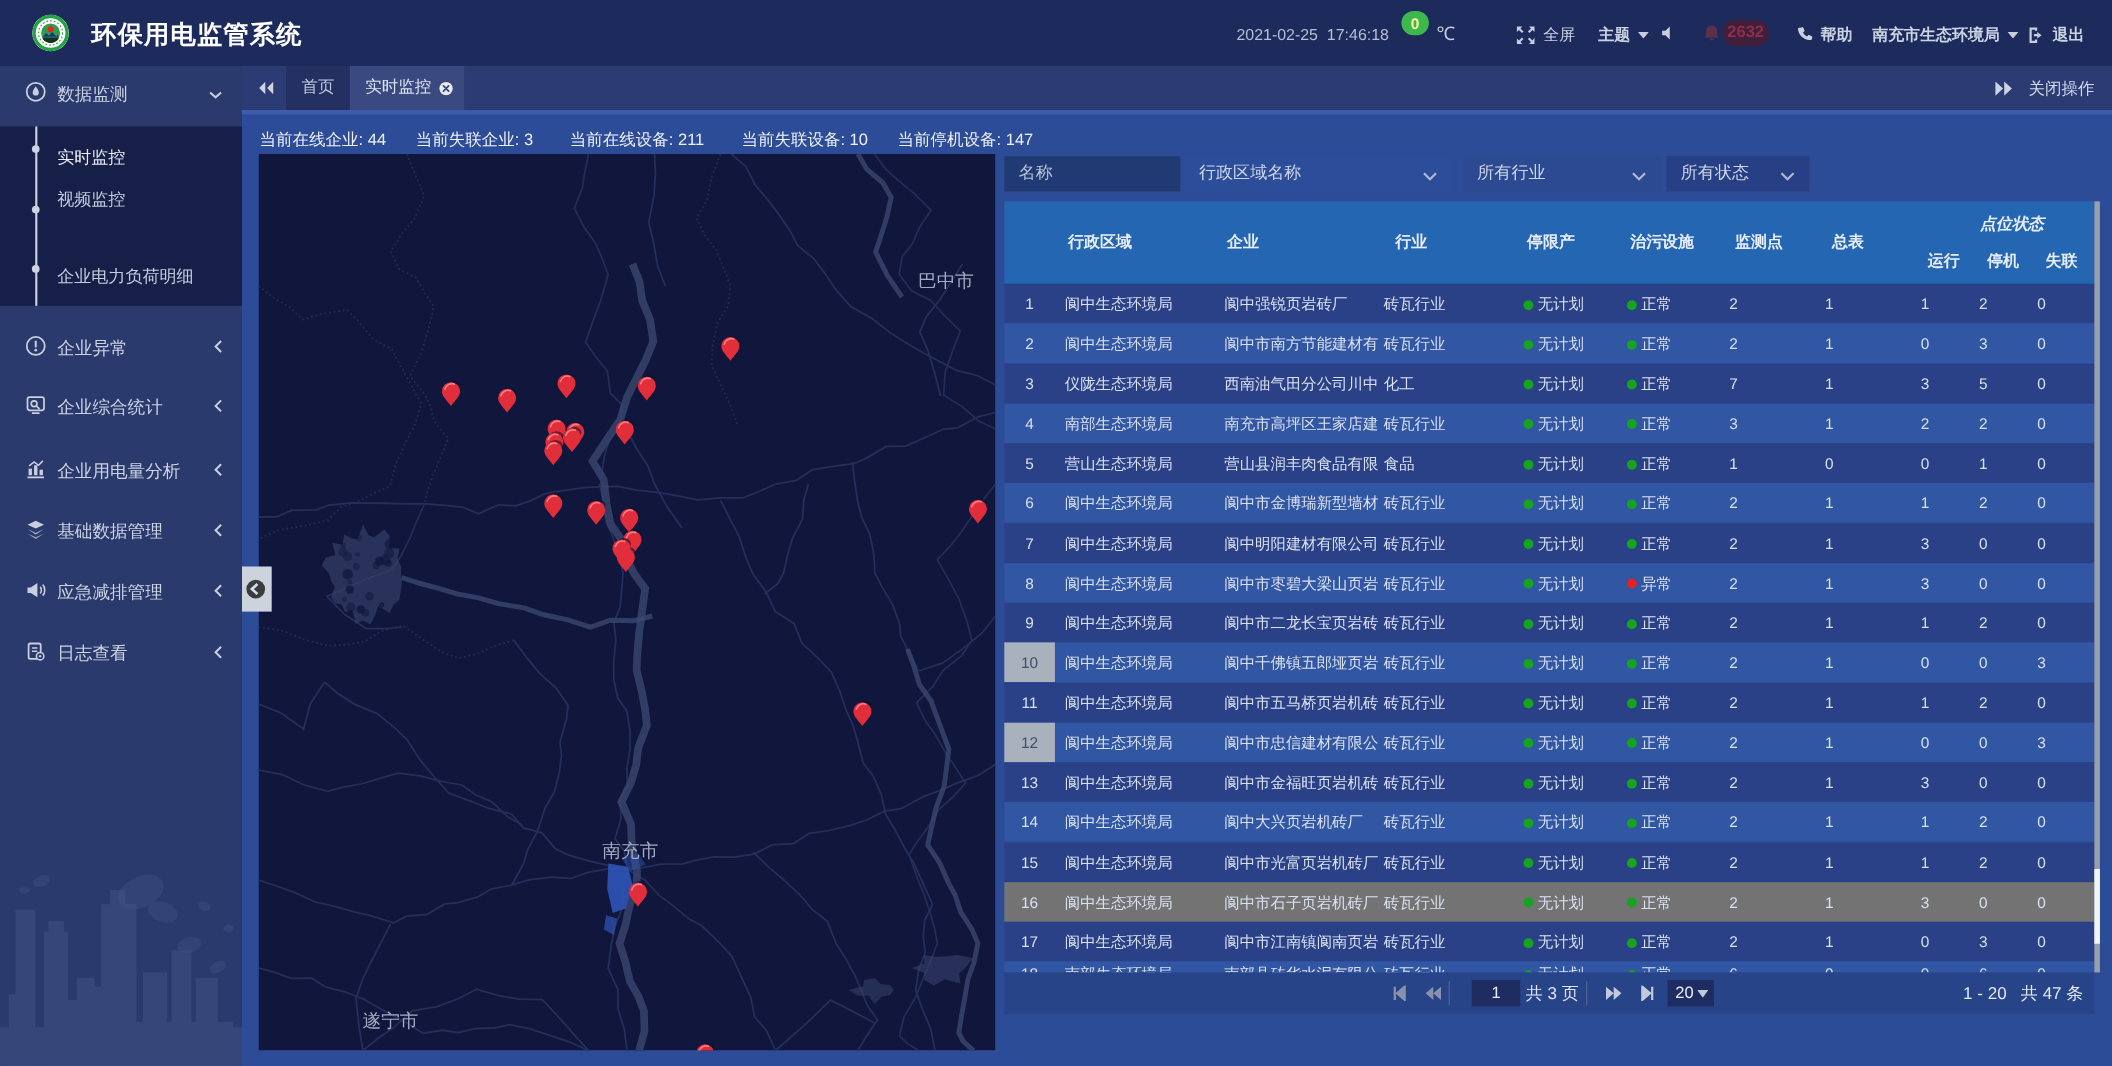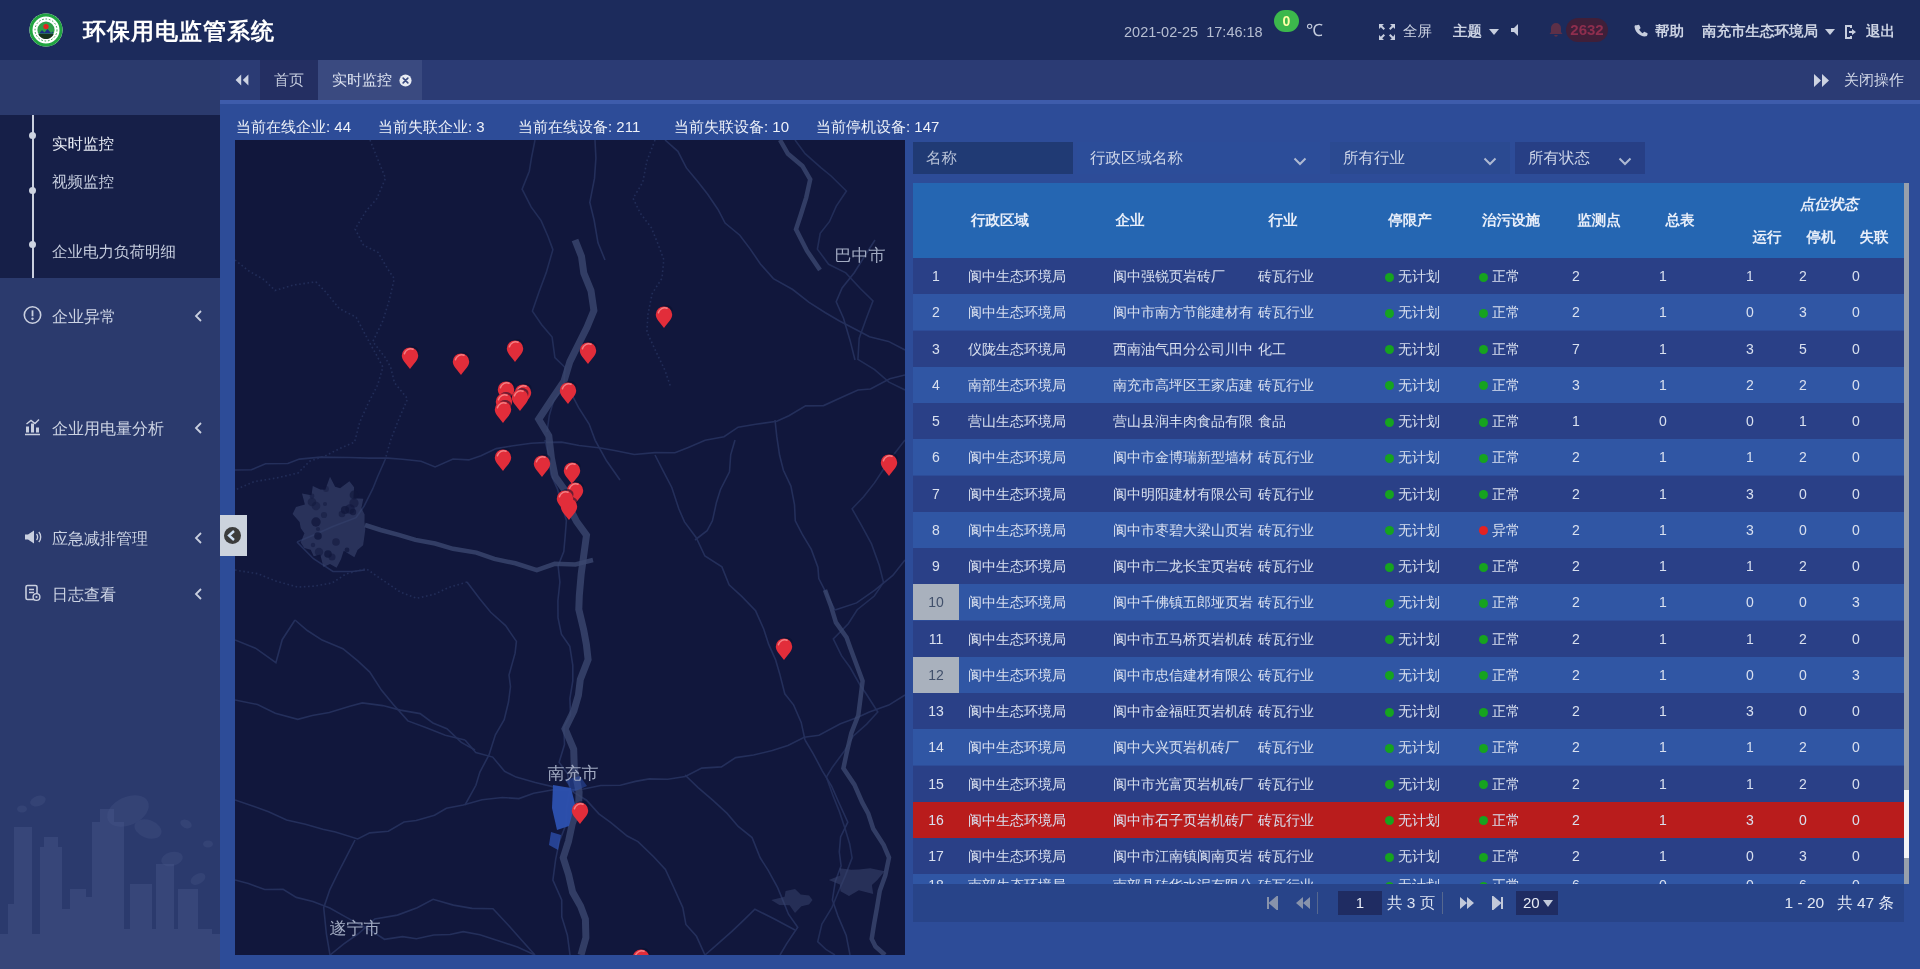--- a/index.html
+++ b/index.html
@@ -95,49 +95,84 @@
         <g fill="#cdd3e2">
           <path d="M1 0l7 6.5L1 13zM9 0l7 6.5L9 13z"></path>
         </g>
       </svg>
       <span>关闭操作</span>
     </div>
 </div>
 <div id="contentline"></div>
 
 <div id="sidebar">
+  <div class="menu-it" style="top:6px">
+      <span class="ic"><svg width="19" height="19" viewBox="0 0 19 19">
+          <circle cx="9.5" cy="9.5" r="8.2" fill="none" stroke="#c9cfdf" stroke-width="1.6"></circle>
+          <path d="M9.5 4.5c1.8 2.6 2.8 4.1 2.8 5.6a2.8 2.8 0 1 1-5.6 0c0-1.5 1-3 2.8-5.6z" fill="#c9cfdf"></path>
+        </svg></span>
+      <span class="tx">数据监测</span>
+      <span class="ch"><svg width="12" height="8" viewBox="0 0 12 8">
+          <path d="M1 2l5 4.5L11 2" stroke="#c9cfdf" stroke-width="1.8" fill="none"></path>
+        </svg></span>
+    </div>
   <div class="abs" style="left:0;top:55px;width:220px;height:163px;background:#161f48">
     <div style="position:absolute;left:32px;top:0;bottom:0;width:1.6px;background:#c9cfde"></div>
     <div style="position:absolute;left:29px;top:17px;width:7px;height:7px;border-radius:50%;background:#cdd3e0"></div>
     <div style="position:absolute;left:29px;top:71.5px;width:7px;height:7px;border-radius:50%;background:#cdd3e0"></div>
     <div style="position:absolute;left:29px;top:126px;width:7px;height:7px;border-radius:50%;background:#cdd3e0"></div>
     <div class="sub-it" style="top:29px;color:#e8ecf5">实时监控</div>
     <div class="sub-it" style="top:67px">视频监控</div>
     <div class="sub-it" style="top:137px">企业电力负荷明细</div>
   </div>
   <div class="menu-it" style="top:237px">
       <span class="ic"><svg width="19" height="19" viewBox="0 0 19 19">
           <circle cx="9.5" cy="9.5" r="8.2" fill="none" stroke="#c9cfdf" stroke-width="1.6"></circle>
           <rect x="8.6" y="4.8" width="1.8" height="6" fill="#c9cfdf"></rect>
           <circle cx="9.5" cy="13.3" r="1.2" fill="#c9cfdf"></circle>
         </svg></span>
       <span class="tx">企业异常</span>
       <span class="ch"><svg width="8" height="12" viewBox="0 0 8 12">
           <path d="M7 1 2 6l5 5" stroke="#c9cfdf" stroke-width="1.8" fill="none"></path>
         </svg></span>
     </div>
+  <div class="menu-it" style="top:291px">
+      <span class="ic"><svg width="19" height="19" viewBox="0 0 19 19">
+          <rect x="2" y="2" width="15" height="12" rx="2" fill="none" stroke="#c9cfdf" stroke-width="1.6"></rect>
+          <circle cx="8" cy="8" r="2.6" fill="none" stroke="#c9cfdf" stroke-width="1.5"></circle>
+          <path d="M10 10l3 3" stroke="#c9cfdf" stroke-width="1.5"></path>
+          <path d="M6 16.5h7" stroke="#c9cfdf" stroke-width="1.6"></path>
+        </svg></span>
+      <span class="tx">企业综合统计</span>
+      <span class="ch"><svg width="8" height="12" viewBox="0 0 8 12">
+          <path d="M7 1 2 6l5 5" stroke="#c9cfdf" stroke-width="1.8" fill="none"></path>
+        </svg></span>
+    </div>
   <div class="menu-it" style="top:349px">
       <span class="ic"><svg width="19" height="19" viewBox="0 0 19 19">
           <path d="M2 17h15" stroke="#c9cfdf" stroke-width="1.6"></path>
           <rect x="3" y="9" width="3" height="6" fill="#c9cfdf"></rect>
           <rect x="8" y="6" width="3" height="9" fill="#c9cfdf"></rect>
           <rect x="13" y="10" width="3" height="5" fill="#c9cfdf"></rect>
           <path d="M3.5 6.5 8 3l4 3 4-4" stroke="#c9cfdf" stroke-width="1.4" fill="none"></path>
         </svg></span>
       <span class="tx">企业用电量分析</span>
+      <span class="ch"><svg width="8" height="12" viewBox="0 0 8 12">
+          <path d="M7 1 2 6l5 5" stroke="#c9cfdf" stroke-width="1.8" fill="none"></path>
+        </svg></span>
+    </div>
+  <div class="menu-it" style="top:404px">
+      <span class="ic"><svg width="19" height="19" viewBox="0 0 19 19">
+          <g fill="#c9cfdf">
+            <path d="M9.5 1.5 17 5 9.5 8.5 2 5z"></path>
+            <path d="M2 9l7.5 3.5L17 9l-7.5 5z" opacity=".85"></path>
+            <path d="M2 13l7.5 3.5L17 13l-7.5 5z" opacity=".7"></path>
+          </g>
+        </svg></span>
+      <span class="tx">基础数据管理</span>
       <span class="ch"><svg width="8" height="12" viewBox="0 0 8 12">
           <path d="M7 1 2 6l5 5" stroke="#c9cfdf" stroke-width="1.8" fill="none"></path>
         </svg></span>
     </div>
   <div class="menu-it" style="top:515px">
       <span class="ic"><svg width="19" height="19" viewBox="0 0 19 19">
           <rect x="3" y="2" width="11" height="14" rx="1.5" fill="none" stroke="#c9cfdf" stroke-width="1.6"></rect>
           <path d="M6 6h5M6 9h5" stroke="#c9cfdf" stroke-width="1.4"></path>
           <circle cx="13.5" cy="13.5" r="3.4" fill="#2b3a6d" stroke="#c9cfdf" stroke-width="1.4"></circle>
           <circle cx="13.5" cy="13.5" r="1.1" fill="#c9cfdf"></circle>
@@ -518,21 +553,21 @@
       <div class="td" style="left:200px">阆中市光富页岩机砖厂</div>
       <div class="td" style="left:345px">砖瓦行业</div>
       <div class="td" style="left:472px"><i style="background:#16a31f"></i>无计划</div>
       <div class="td" style="left:566px"><i style="background:#16a31f"></i>正常</div>
       <div class="td tc" style="left:633px;width:60px">2</div>
       <div class="td tc" style="left:720px;width:60px">1</div>
       <div class="td tc" style="left:807px;width:60px">1</div>
       <div class="td tc" style="left:860px;width:60px">2</div>
       <div class="td tc" style="left:913px;width:60px">0</div>
     </div>
-<div class="tr" style="top:801.8px;background:#b91c1c;line-height:36px">
+<div class="tr" style="top:801.8px;background:#737373;line-height:36px">
       <div style="position:absolute;left:0;top:0;width:46px;height:36px;line-height:36px;text-align:center">16</div>
       <div class="td" style="left:55px">阆中生态环境局</div>
       <div class="td" style="left:200px">阆中市石子页岩机砖厂</div>
       <div class="td" style="left:345px">砖瓦行业</div>
       <div class="td" style="left:472px"><i style="background:#16a31f"></i>无计划</div>
       <div class="td" style="left:566px"><i style="background:#16a31f"></i>正常</div>
       <div class="td tc" style="left:633px;width:60px">2</div>
       <div class="td tc" style="left:720px;width:60px">1</div>
       <div class="td tc" style="left:807px;width:60px">3</div>
       <div class="td tc" style="left:860px;width:60px">0</div>

